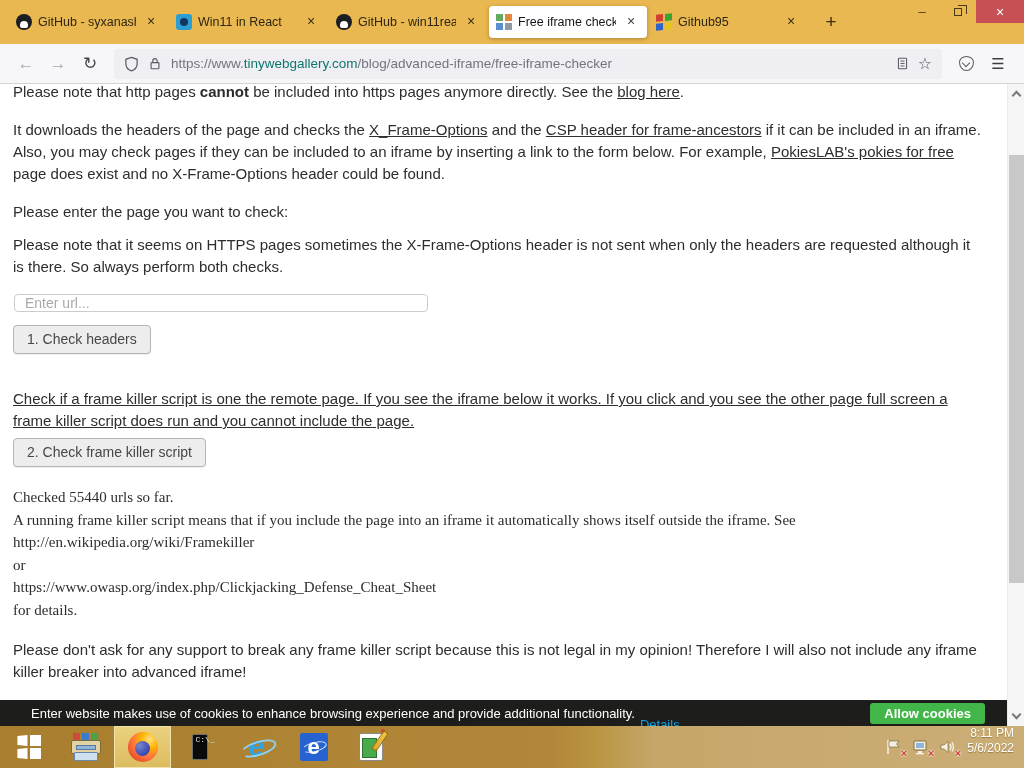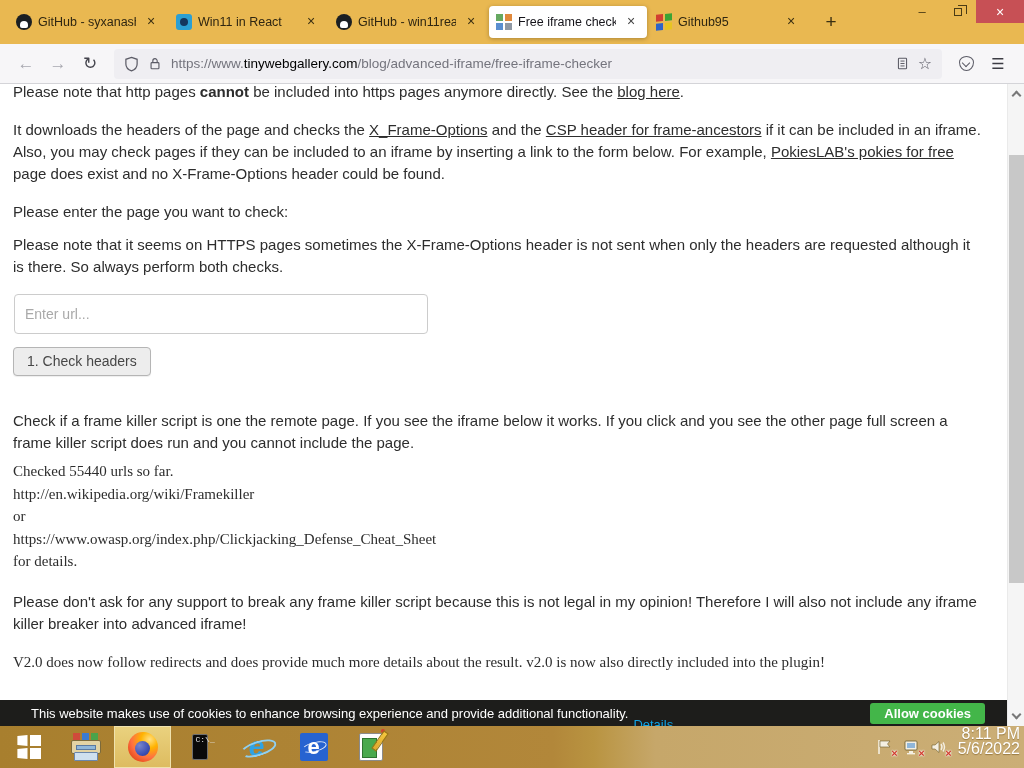--- a/index.html
+++ b/index.html
@@ -34,40 +34,40 @@
   .fav-w95 { transform:skewY(-6deg); }
   .fav-w95 i:nth-child(1){background:#d23f31;} .fav-w95 i:nth-child(2){background:#3ba335;}
   .fav-w95 i:nth-child(3){background:#2f64c8;} .fav-w95 i:nth-child(4){background:#e8c421;}
 
   
   .navbar { height:40px; background:#f7f6f8; border-bottom:1px solid #d4d4d8; display:flex; align-items:center; padding:0 10px; flex-shrink:0; }
   .nav-btn { width:32px; height:30px; border-radius:4px; display:flex; align-items:center; justify-content:center; font-size:17px; color:#45454e; flex-shrink:0; }
   .nav-btn.dim { color:#a8a8b0; }
   .urlbar { flex:1; height:30px; background:#efeef2; border-radius:4px; margin:0 8px; display:flex; align-items:center; padding:0 10px; gap:9px; }
   .url-text { font-size:13.5px; color:#74747d; flex:1; white-space:nowrap; overflow:hidden; }
-  .url-domain { color:#000000; }
+  .url-domain { color:#0f766e; }
   .ubi { display:flex; align-items:center; color:#5b5b66; flex-shrink:0; }
   .star { font-size:16px; color:#5b5b66; }
   .pocket { width:15px; height:15px; border:1.4px solid #5b5b66; border-radius:50% 50% 50% 50% / 42% 42% 58% 58%; position:relative; }
   .pocket::after { content:""; position:absolute; left:3px; top:3px; width:5px; height:5px; border-left:1.4px solid #5b5b66; border-bottom:1.4px solid #5b5b66; transform:rotate(-45deg); }
   .menu-glyph { font-size:15px; color:#3c3c44; }
 
   
   .content { flex:1; position:relative; background:#fff; overflow:hidden; }
   .page { position:absolute; top:0; left:0; right:17px; bottom:0; padding:0 26px 0 13px; font-size:15px; line-height:22px; color:#2d2d2d; overflow:hidden; }
   .page p { margin:0 0 16px 0; }
   .page p.first { margin-top:-3px; }
   .seg-b { font-weight:bold; }
   .seg-l { text-decoration:underline; cursor:pointer; }
   .tight div { line-height:22.5px;font-family:Liberation Serif, serif; }
-  .url-input { width:414px; height:40px; border:1px solid #ccc; border-radius:4px; padding:0 10px; font-size:14px; color:#555; outline:none; margin:0 0 13px 1px; display:block; background:#fff; }
+  .url-input { width:414px; height:18px; border:1px solid #ccc; border-radius:4px; padding:0 10px; font-size:14px; color:#555; outline:none; margin:0 0 13px 1px; display:block; background:#fff; }
   .url-input::placeholder { color:#a9a9a9; }
   .btn { display:inline-block; background:#ededed; border:1px solid #b5b5b5; border-radius:4px; padding:5px 13px 6px; font-size:14px; color:#474747; box-shadow:0 1px 1px rgba(0,0,0,.07); cursor:pointer; font-family:inherit; }
   .btn1-wrap { margin-bottom:34px; }
-  .killer-p { margin-bottom:6px !important; }
+  .killer-p { margin-bottom:6px !important;text-decoration:underline; }
   .btn2-wrap { margin-bottom:19px; }
   .checked-block { margin-bottom:18px; }
   .v2-block { margin-bottom:0; }
 
   
   .scrollbar { position:absolute; top:0; right:0; bottom:0; width:17px; background:#f5f5f5; border-left:1px solid #eaeaea; }
   .sb-thumb { position:absolute; top:71px; height:428px; left:1px; width:15px; background:#c8c8c8; }
   .chev { width:7px; height:7px; border-left:2px solid #787878; border-top:2px solid #787878; position:absolute; left:5px; }
   .chev-up { top:8px; transform:rotate(45deg); }
   .chev-down { bottom:8px; transform:rotate(225deg); }
@@ -107,21 +107,21 @@
   .ie-tile::after { content:""; position:absolute; left:2px; top:9px; width:23px; height:8px; border:1.3px solid rgba(255,255,255,.85); border-radius:50%; transform:rotate(-14deg); border-left-color:transparent; }
 
   .npp-icon { width:24px; height:28px; background:#fdfdfd; border:1px solid #8a8a8a; border-radius:2px; position:relative; overflow:visible; }
   .npp-icon::before { content:""; position:absolute; left:2px; bottom:2px; width:13px; height:18px; background:#49a94d; border:1px solid #2d7330; }
   .npp-icon::after { content:""; position:absolute; right:-1px; top:-4px; width:4px; height:20px; background:linear-gradient(#f3c73c,#e2a62c); transform:rotate(35deg); border:1px solid #9a7714; }
   .npp-dot { position:absolute; right:-3px; top:-5px; width:4px; height:4px; background:#d23f31; border-radius:50%; }
 
   .tray { margin-left:auto; display:flex; align-items:center; gap:9px; padding-right:10px; }
   .tray-ic { position:relative; width:18px; height:16px; }
   .tray-x { position:absolute; right:-4px; bottom:-3px; color:#d23b2e; font-weight:bold; font-size:11px; text-shadow:0 0 2px #fff, 0 0 2px #fff; line-height:10px; }
-  .clock { text-align:right; color:#fff; font-size:16px; line-height:15px; text-shadow:0 1px 1px rgba(90,60,0,.45); padding-right:4px; }
+  .clock { text-align:right; color:#fff; font-size:12px; line-height:15px; text-shadow:0 1px 1px rgba(90,60,0,.45); padding-right:10px; }
 </style>
 </head>
 <body>
 
 <div class="screen">
 
   <div class="tabbar">
     <div class="tab">
       <span class="fav fav-gh"></span>
       <span class="tab-title">GitHub - syxanash/a</span>
@@ -204,42 +204,44 @@
 
   <div class="content">
     <div class="page">
       <p class="first"><span>Please note that http pages </span><span class="seg-b">cannot</span><span> be included into https pages anymore directly. See the </span><span class="seg-l">blog here</span><span>.</span></p>
       <p><span>It downloads the headers of the page and checks the </span><span class="seg-l">X_Frame-Options</span><span>  and the </span><span class="seg-l">CSP header for frame-ancestors</span><span> if it can be included in an iframe. Also, you may check pages if they can be included to an iframe by inserting a link to the form below. For example, </span><span class="seg-l">PokiesLAB's pokies for free</span><span> page does exist and no X-Frame-Options header could be found.</span></p>
       <p style="margin-bottom:11px"><span>Please enter the page you want to check:</span></p>
       <p><span>Please note that it seems on HTTPS pages sometimes the X-Frame-Options header is not sent when only the headers are requested although it is there. So always perform both checks.</span></p>
       <input class="url-input" placeholder="Enter url..." style="">
       <div class="btn1-wrap"><button class="btn">1. Check headers</button></div>
       <p class="killer-p"><span>Check if a frame killer script is one the remote page. If you see the iframe below it works. If you click and you see the other page full screen a frame killer script does run and you cannot include the page.</span></p>
+      <div class="btn2-wrap"><button class="btn">2. Check frame killer script</button></div>
       <div class="tight checked-block">
         <div><span>Checked 55440 urls so far.</span></div>
+        <div><span>A running frame killer script means that if you include the page into an iframe it automatically shows itself outside the iframe. See</span></div>
         <div><span>http://en.wikipedia.org/wiki/Framekiller</span></div>
         <div><span>or</span></div>
         <div><span>https://www.owasp.org/index.php/Clickjacking_Defense_Cheat_Sheet</span></div>
         <div><span>for details.</span></div>
       </div>
       <p><span>Please don't ask for any support to break any frame killer script because this is not legal in my opinion! Therefore I will also not include any iframe killer breaker into advanced iframe!</span></p>
       <div class="tight v2-block">
         <div><span>V2.0 does now follow redirects and does provide much more details about the result. v2.0 is now also directly included into the plugin!</span></div>
 
       </div>
     </div>
 
     <div class="scrollbar">
       <span class="chev chev-up"></span>
       <div class="sb-thumb"></div>
       <span class="chev chev-down"></span>
     </div>
 
     <div class="cookiebar">
-      <span>This website makes use of cookies to enhance browsing experience and provide additional functionality.</span>
+      <span>Enter website makes use of cookies to enhance browsing experience and provide additional functionality.</span>
       <span class="cookie-details">Details</span>
       <button class="cookie-allow">Allow cookies</button>
     </div>
   </div>
 
   <div class="taskbar">
     <div class="tb-btn">
       <span class="win-logo">
           <i></i>
           <i></i>

